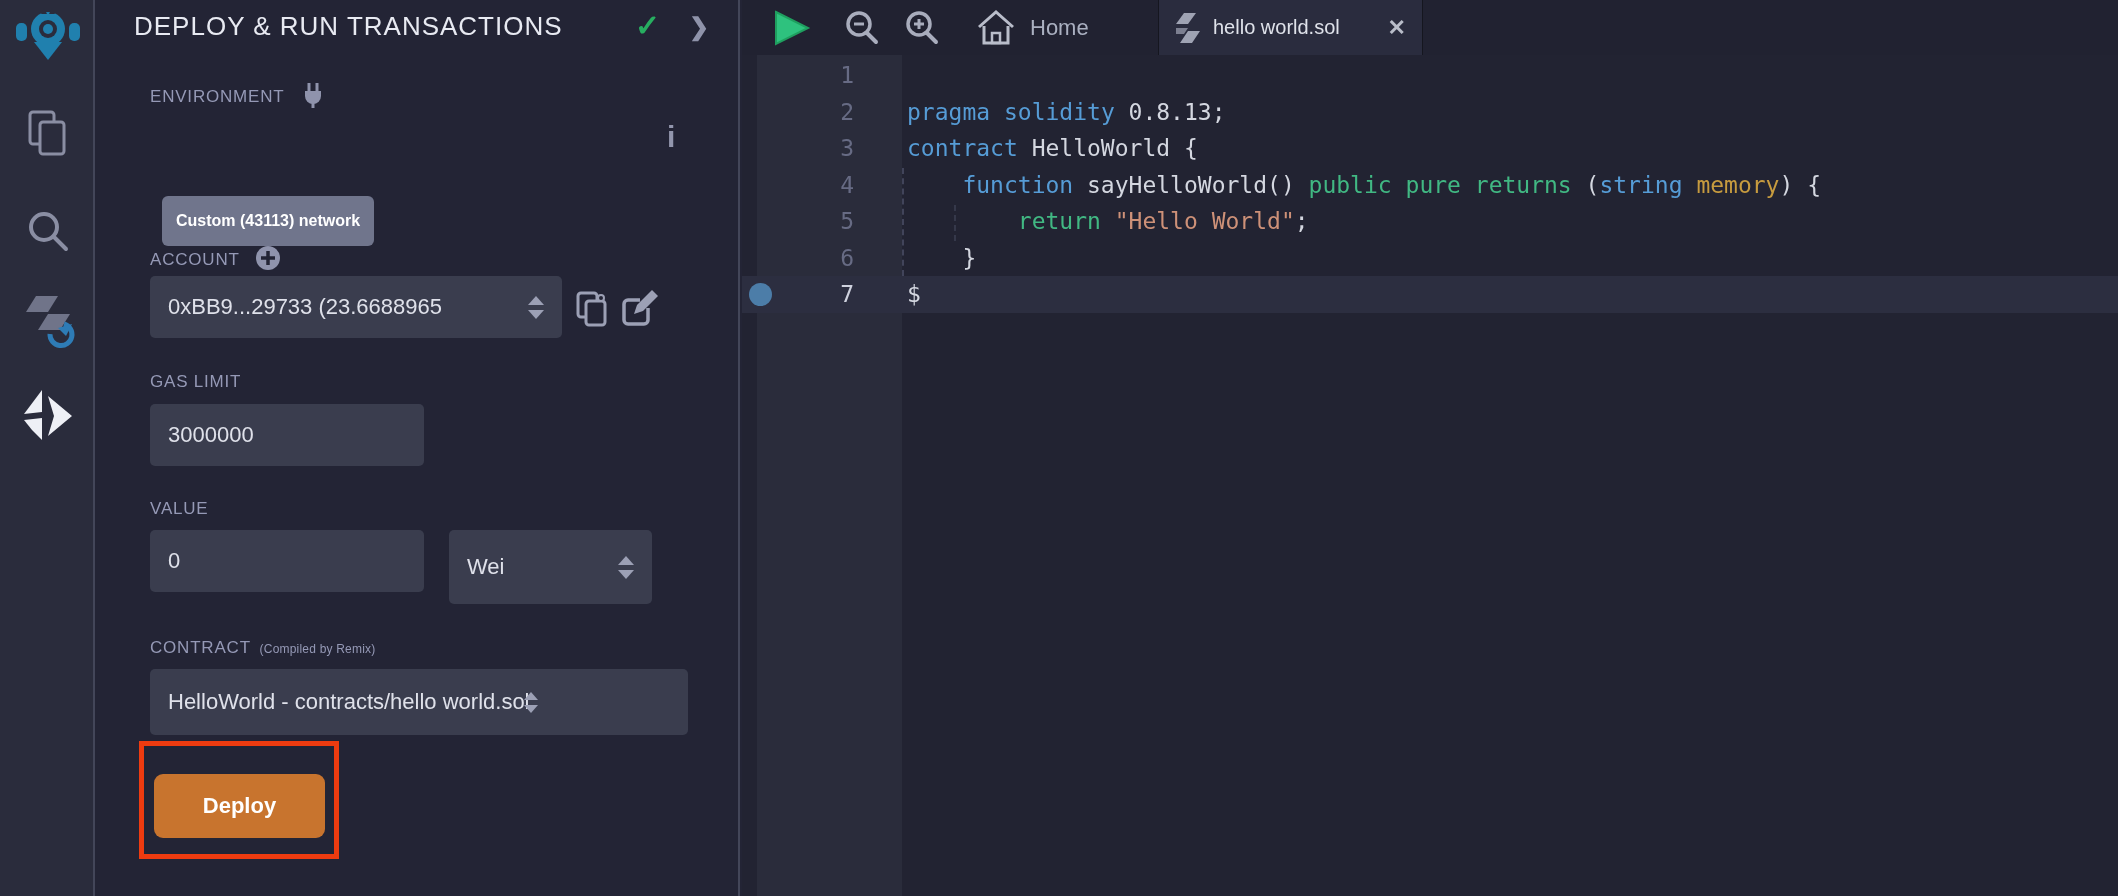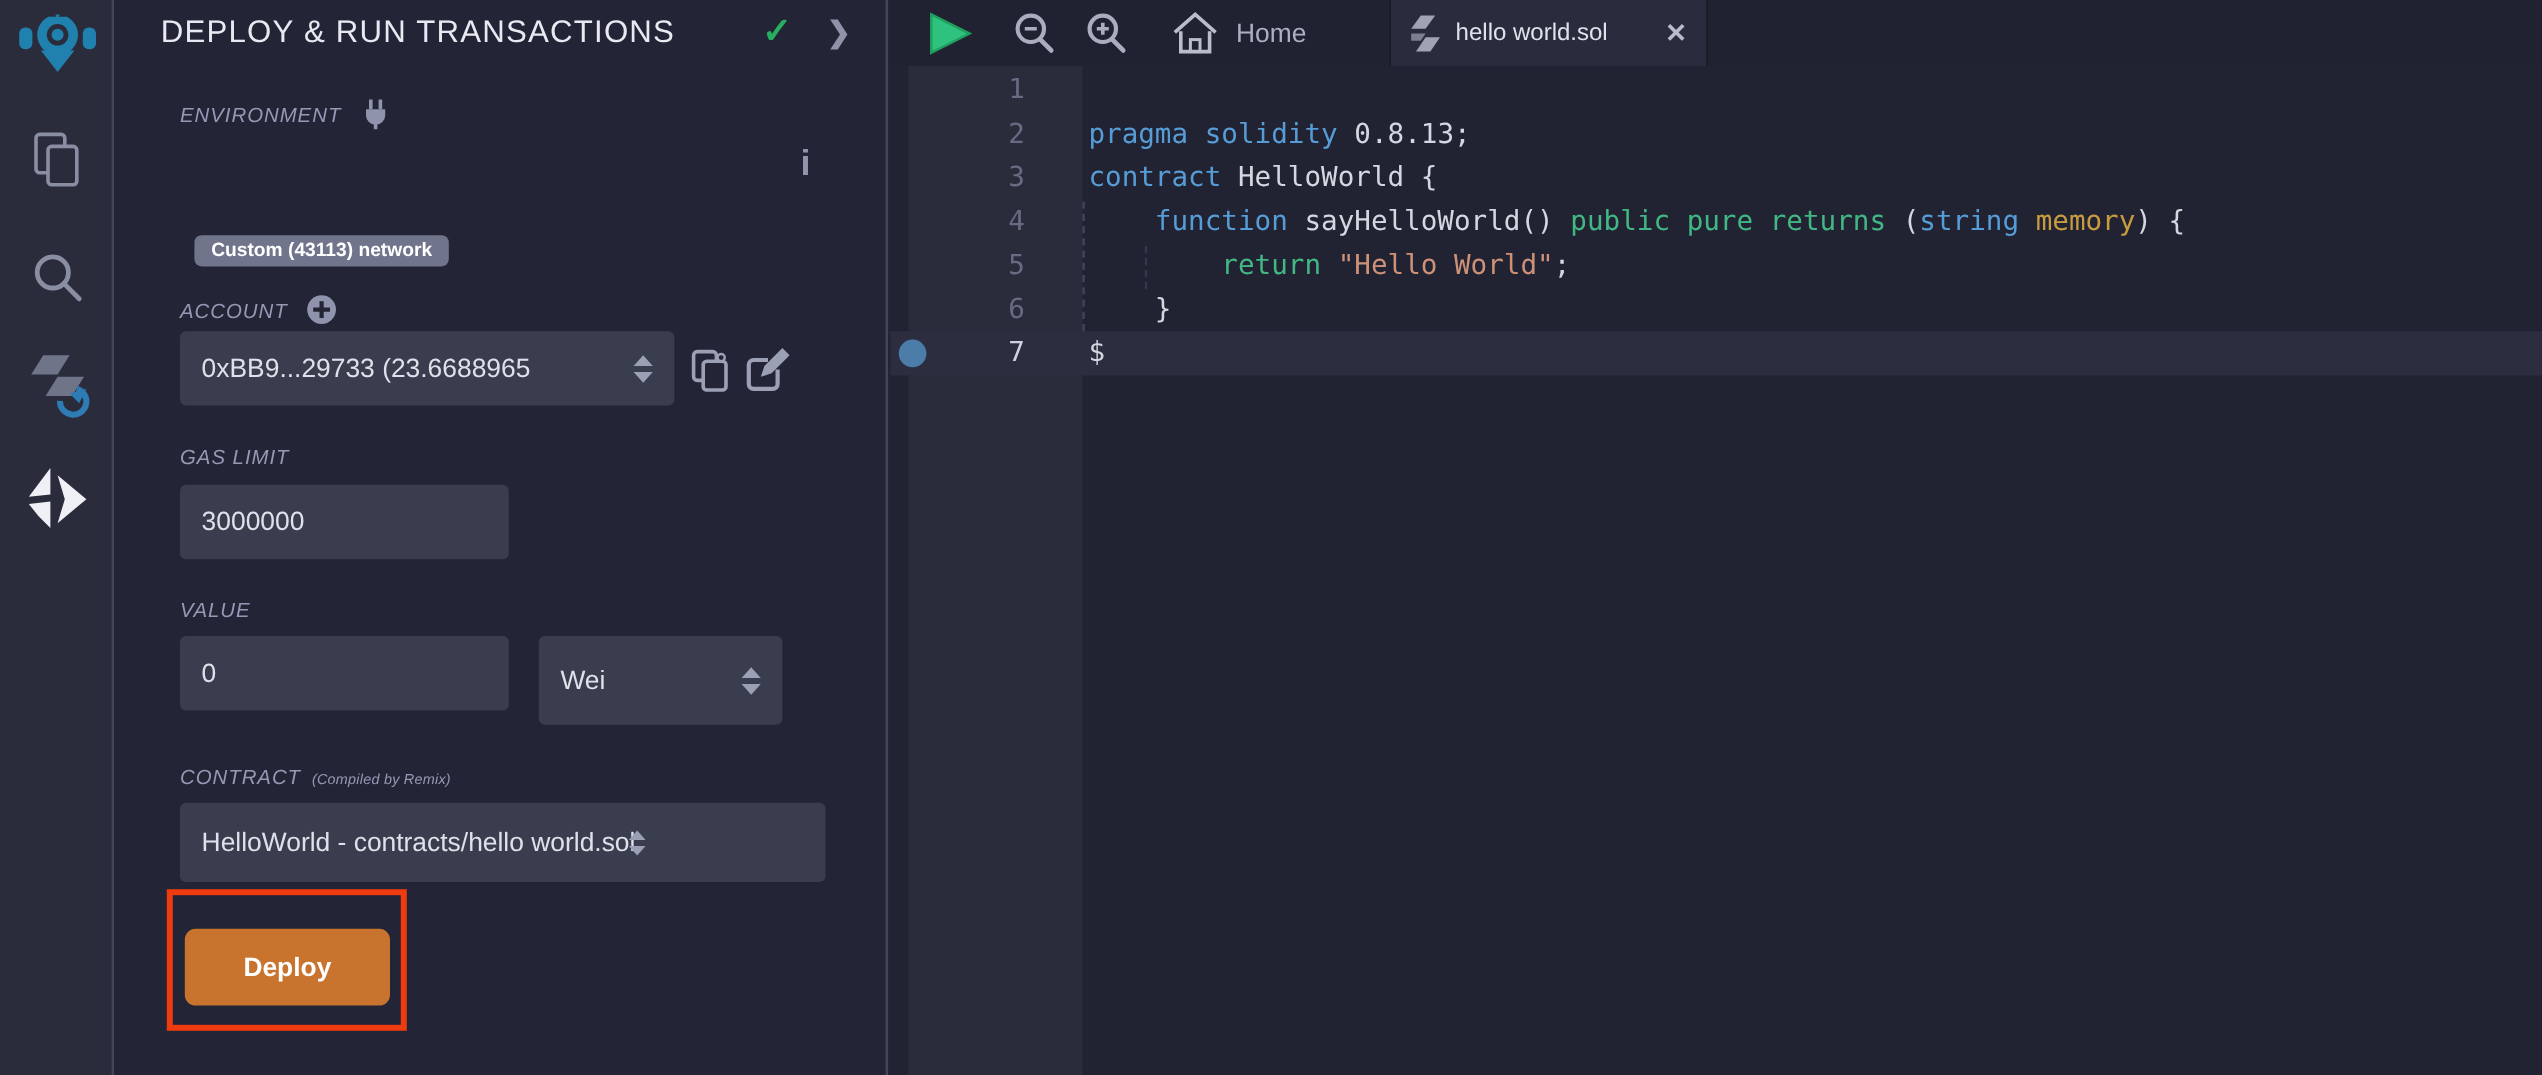--- a/index.html
+++ b/index.html
@@ -12,33 +12,33 @@
   .ic { position:absolute; left:0; width:95px; display:flex; justify-content:center; cursor:pointer; }
 
   
   #side-panel { position:absolute; left:97px; top:0; width:643px; height:896px;
                 background:#232435; border-right:2px solid #434659; }
   #panel-title { position:absolute; left:37px; top:11px; font-size:26px; letter-spacing:1px;
                  color:#e8eaf2; font-weight:400; white-space:nowrap; }
   .title-check { position:absolute; left:538px; top:8px; color:#27ae60; font-size:30px; font-weight:bold; }
   .title-chev  { position:absolute; left:592px; top:13px; color:#8f93aa; font-size:24px; font-weight:bold; }
 
-  .lbl { position:absolute; left:53px; color:#9599b6; font-size:17px; letter-spacing:0.8px; white-space:nowrap;font-style:italic; }
+  .lbl { position:absolute; left:53px; color:#9599b6; font-size:17px; letter-spacing:0.8px; white-space:nowrap; }
   .lbl small { font-size:12px; letter-spacing:0.2px; text-transform:none; color:#9599b6; }
 
   .field { position:absolute; background:#3a3d4e; border-radius:5px; color:#dfe1ea;
            font-size:22px; display:flex; align-items:center; padding:0 18px; overflow:hidden;
            white-space:nowrap; }
   .updown { margin-left:auto; display:flex; flex-direction:column; gap:5px; flex:0 0 auto; }
   .updown i { width:0; height:0; border-left:8px solid transparent; border-right:8px solid transparent; display:block; }
   .updown .u { border-bottom:9px solid #9ca0b5; }
   .updown .d { border-top:9px solid #9ca0b5; }
 
   #env-badge { position:absolute; left:65px; top:196px; background:#70758c; color:#fff;
-               font-size:16px; font-weight:bold; padding:4px 14px; border-radius:6px; }
+               font-size:16px; font-weight:bold; padding:16px 14px; border-radius:6px; }
 
   .mini-icon { position:absolute; cursor:pointer; }
 
   #deploy-btn { position:absolute; left:57px; top:774px; width:171px; height:64px;
                 background:#c8742e; border:none; border-radius:9px; color:#fff;
                 font-size:22px; font-weight:600; font-family:"Liberation Sans",sans-serif; cursor:pointer; }
   #annotation-rect { position:absolute; left:42px; top:741px; width:200px; height:118px;
                      border:5px solid #ee3b10; pointer-events:none; }
   #publish-row { position:absolute; left:57px; top:902px; display:flex; gap:18px; }
   #publish-checkbox { width:38px; height:38px; border:2px solid #4a4e66; border-radius:7px;

